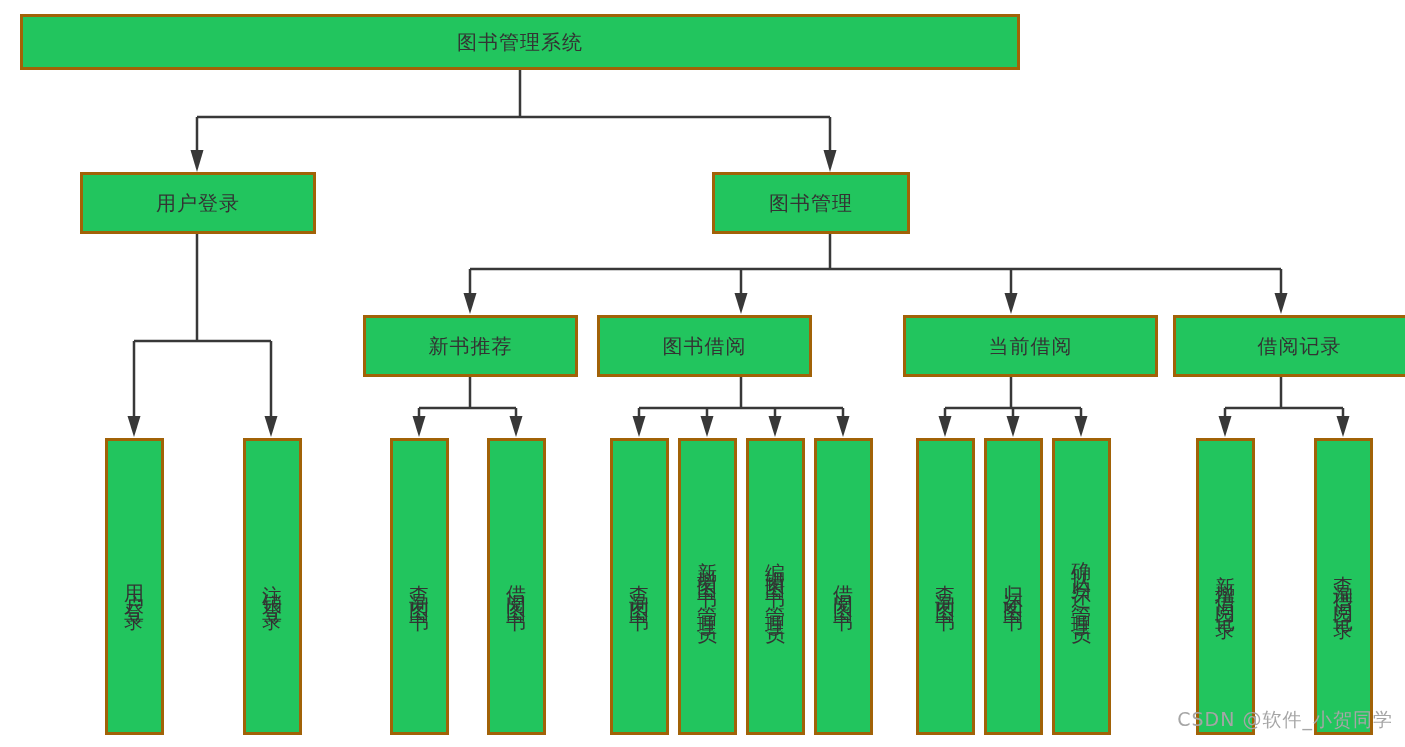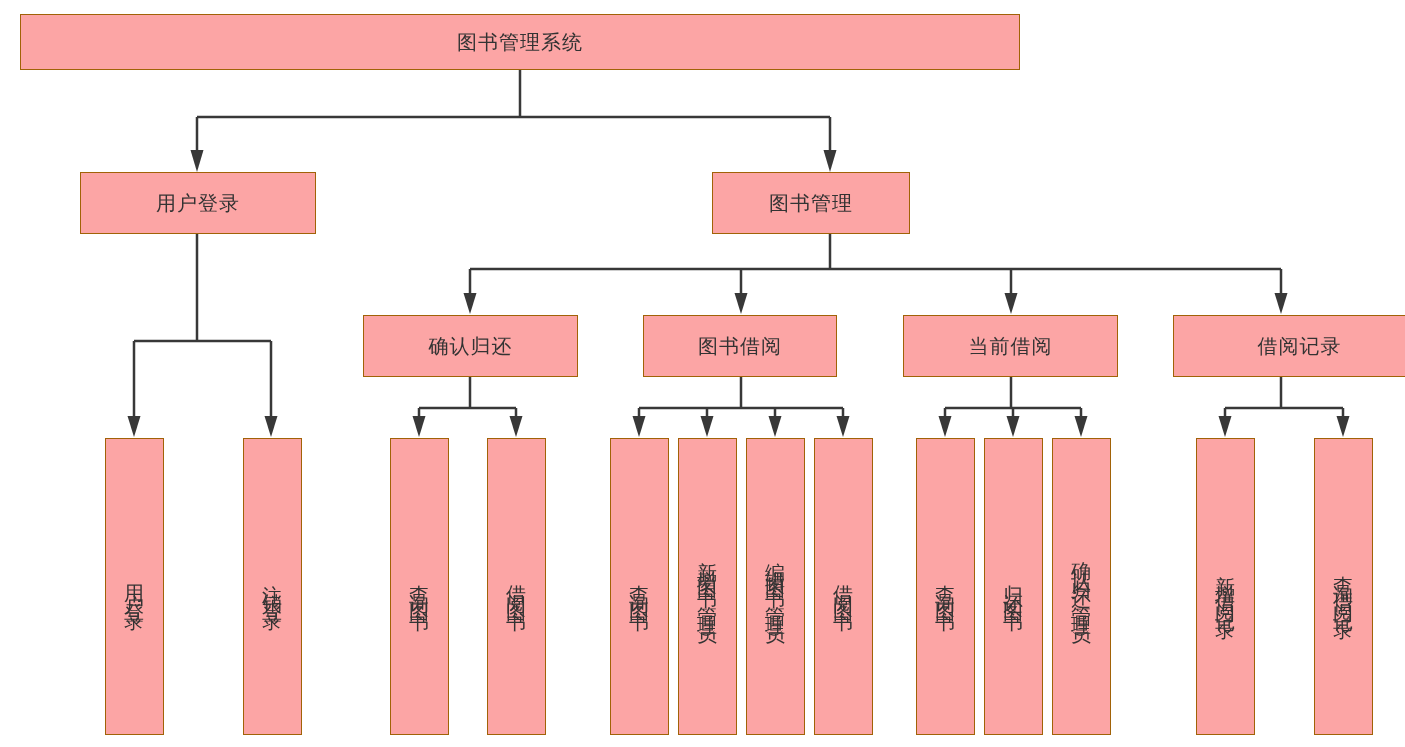--- a/index.html
+++ b/index.html
@@ -12,22 +12,22 @@
     overflow: hidden;
   }
   svg.connectors {
     position: absolute;
     left: 0; top: 0;
     width: 1405px; height: 747px;
   }
   .box {
     position: absolute;
     box-sizing: border-box;
-    border: 1px solid #a16207;
-    background: #fca5a5;
+    border: 3px solid #a16207;
+    background: #22c55e;
     display: flex;
     align-items: center;
     justify-content: center;
     color: #333333;
     font-size: 20px;
     line-height: 1;
   }
   .box.h { letter-spacing: 1px; }
   .box.v { width: 59px; height: 297px; top: 438px; }
   .vtext {
@@ -83,23 +83,23 @@
       <polygon points="1218.5,416 1231.5,416 1225,437"></polygon>
       <polygon points="1336.5,416 1349.5,416 1343,437"></polygon>
     </g>
   </svg>
 
   <div class="box h" style="left:20px;top:14px;width:1000px;height:56px">图书管理系统</div>
 
   <div class="box h" style="left:80px;top:172px;width:236px;height:62px">用户登录</div>
   <div class="box h" style="left:712px;top:172px;width:198px;height:62px">图书管理</div>
 
-  <div class="box h" style="left:363px;top:315px;width:215px;height:62px">确认归还</div>
-  <div class="box h" style="left:643px;top:315px;width:194px;height:62px">图书借阅</div>
-  <div class="box h" style="left:903px;top:315px;width:215px;height:62px">当前借阅</div>
+  <div class="box h" style="left:363px;top:315px;width:215px;height:62px">新书推荐</div>
+  <div class="box h" style="left:597px;top:315px;width:215px;height:62px">图书借阅</div>
+  <div class="box h" style="left:903px;top:315px;width:255px;height:62px">当前借阅</div>
   <div class="box h" style="left:1173px;top:315px;width:253px;height:62px">借阅记录</div>
 
   <div class="box v" style="left:105px">
     <span class="vtext">用户登录</span>
   </div>
   <div class="box v" style="left:243px">
     <span class="vtext">注销登录</span>
   </div>
 
   <div class="box v" style="left:390px">
@@ -132,14 +132,15 @@
     <span class="vtext">确认归还（管理员）</span>
   </div>
 
   <div class="box v" style="left:1196px">
     <span class="vtext">新增借阅记录</span>
   </div>
   <div class="box v" style="left:1314px">
     <span class="vtext">查询借阅记录</span>
   </div>
 
+  <div class="watermark">CSDN @软件_小贺同学</div>
 
 </div>
 
 </body></html>

